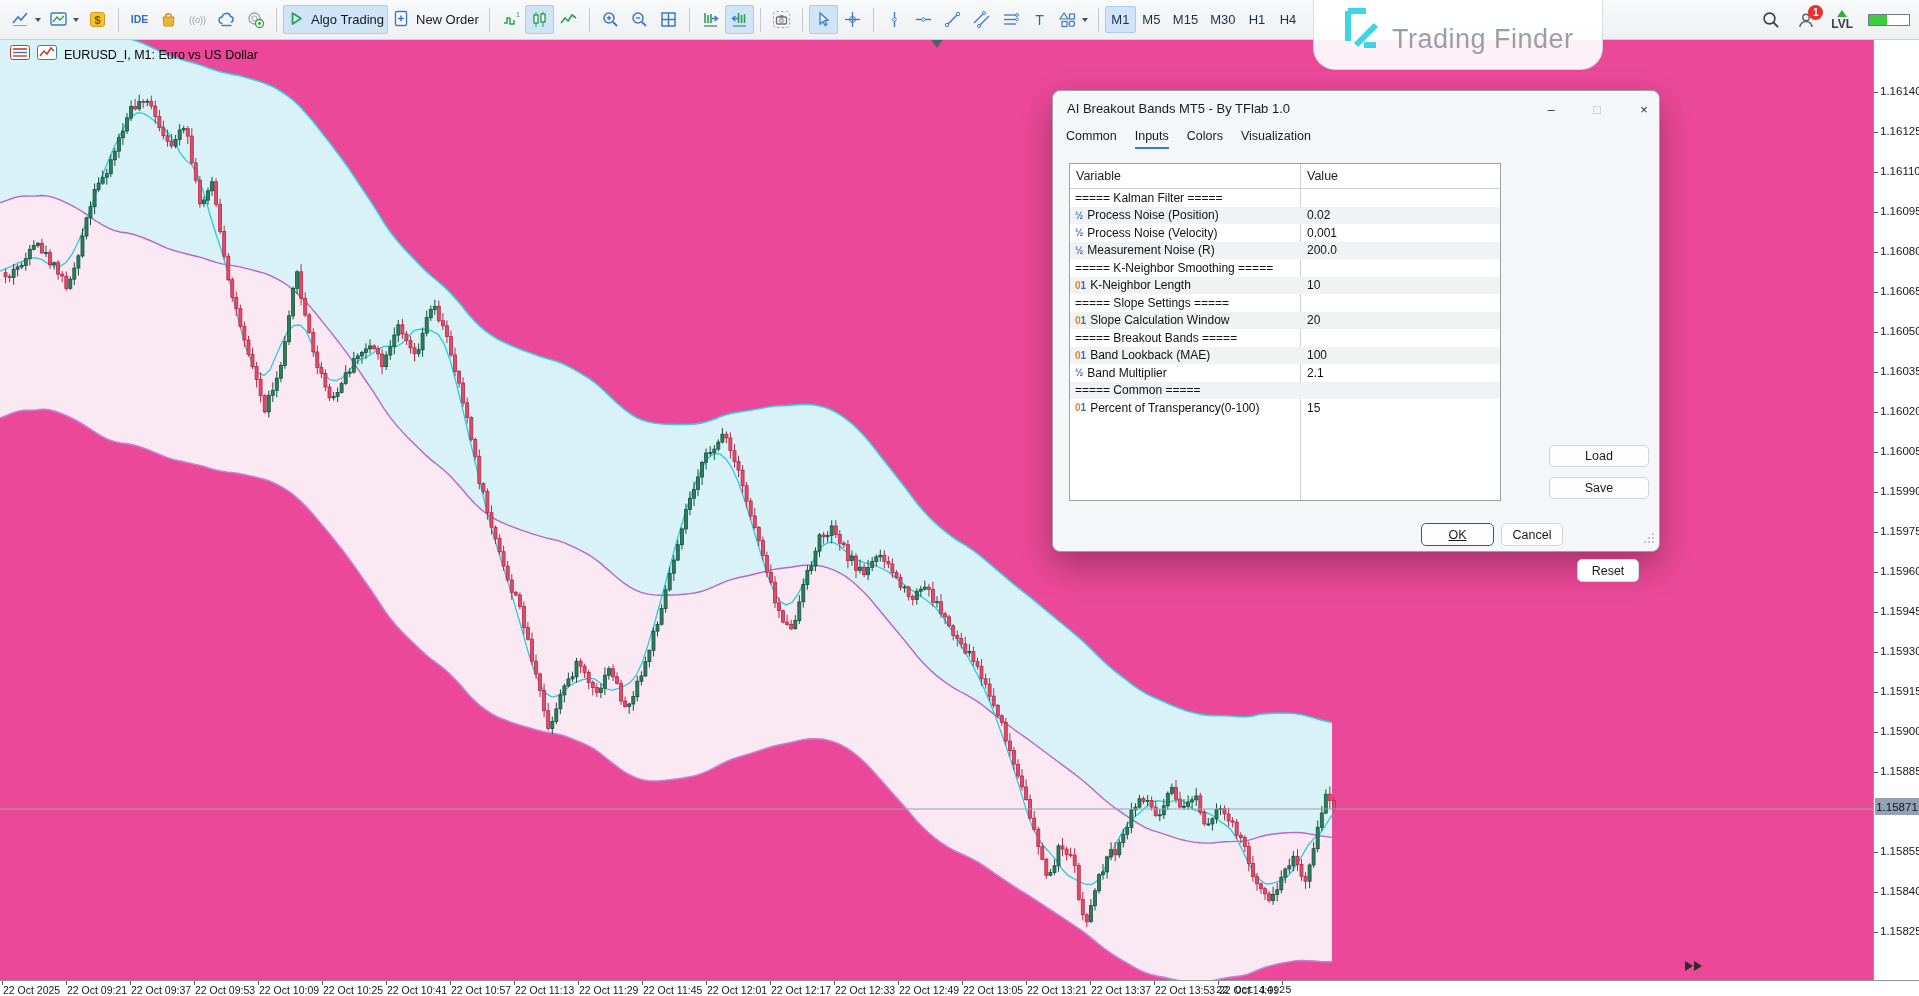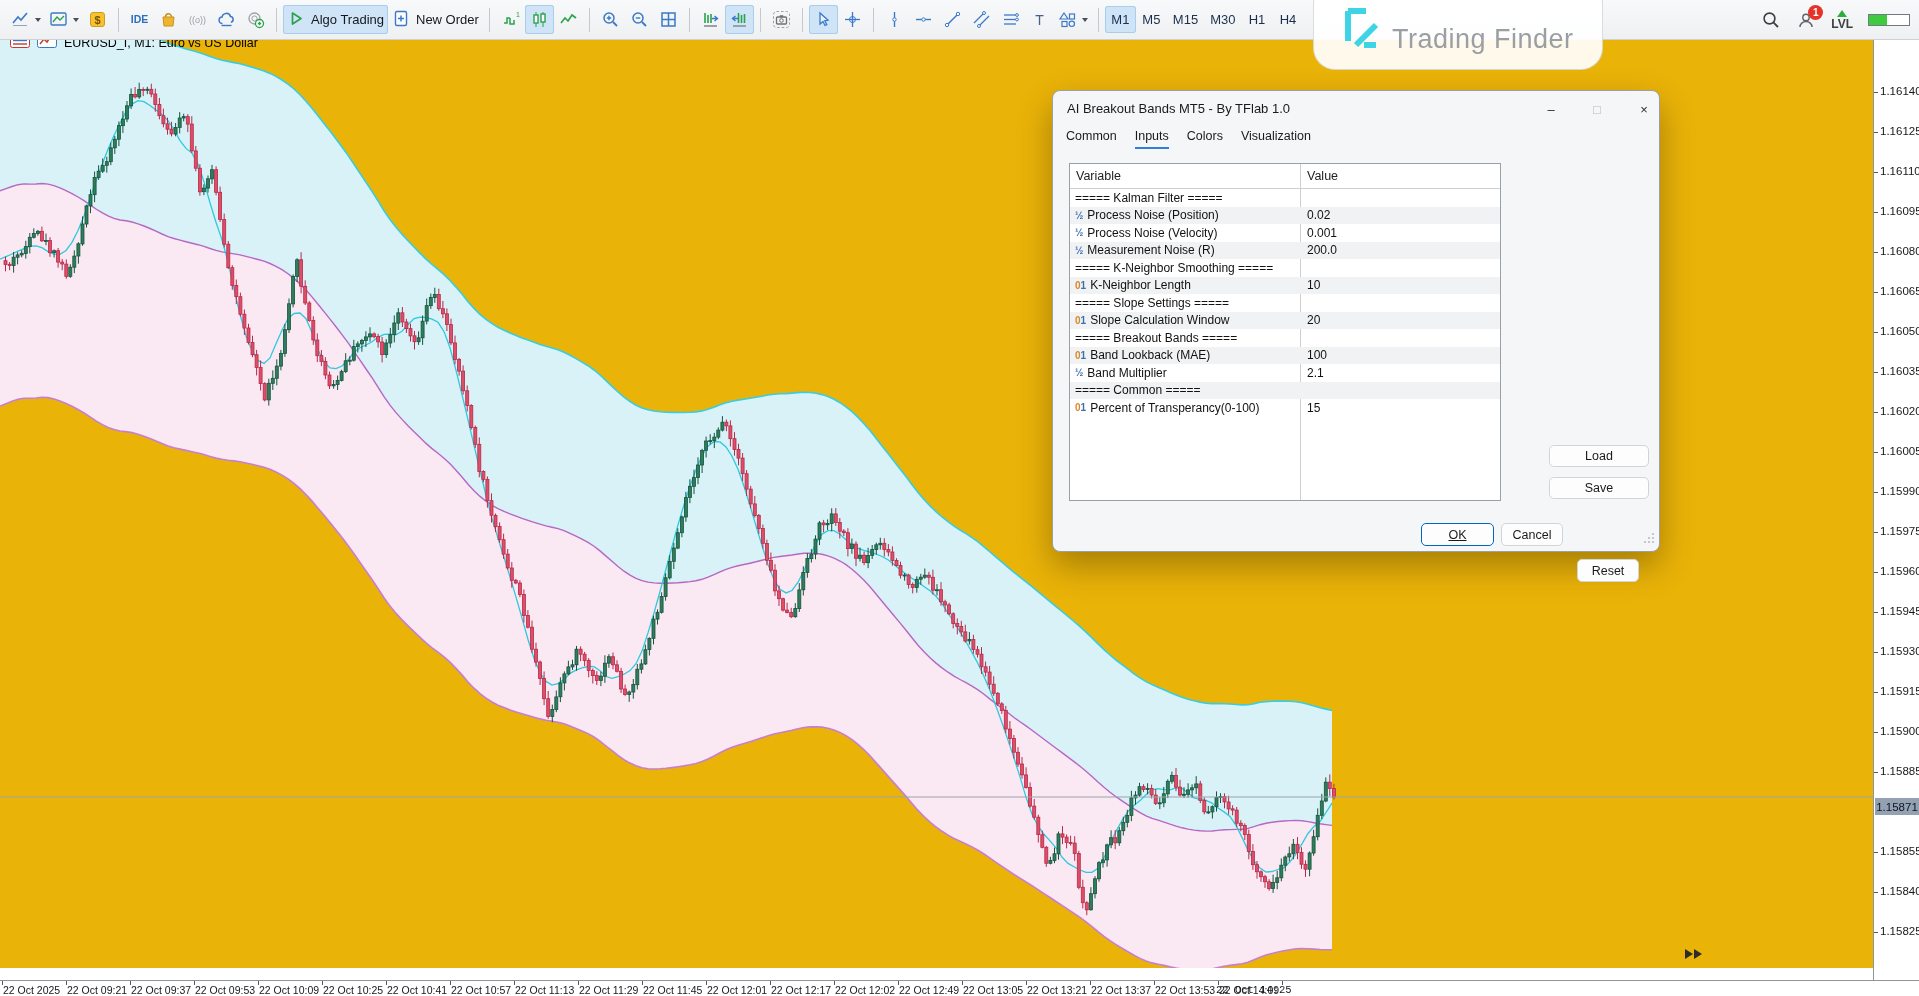--- a/index.html
+++ b/index.html
@@ -22,21 +22,21 @@
   .lvl .arr{width:0;height:0;border-left:5px solid transparent;border-right:5px solid transparent;border-bottom:7px solid #2fae3e}
   .lvl .txt{font-size:12px;font-weight:bold;color:#3c4043;margin-top:1px}
   .pbar{width:42px;height:12px;border:1px solid #6f7a85;background:#fff;position:relative}
   .pbar .fill{position:absolute;left:0;top:0;bottom:0;background:#3ecb3e}
 
   
   .watermark{position:absolute;left:1313px;top:-18px;width:290px;height:88px;border-radius:22px;background:rgba(255,255,255,.92);border:1px solid rgba(140,145,150,.32);z-index:7;display:flex;align-items:flex-end;padding:0 0 14px 26px}
   .wm-text{font-size:27px;color:#9b9fa3;letter-spacing:.5px;margin-left:10px;white-space:nowrap}
 
   
-  .chart-area{position:absolute;left:0;top:28px;width:1873px;height:940px;background:#eab308;overflow:hidden}
+  .chart-area{position:absolute;left:0;top:40px;width:1873px;height:940px;background:#ec4899;overflow:hidden}
   .chart-title{position:absolute;left:10px;top:5px;display:flex;align-items:center;gap:7px;z-index:3}
   .chart-title .txt{font-size:12.5px;color:#000}
   .shift-marker{position:absolute;left:931px;top:0;width:0;height:0;border-left:6px solid transparent;border-right:6px solid transparent;border-top:8px solid #5a5f66;z-index:3}
   .ff-marker{position:absolute;left:1684px;top:918px;z-index:3}
 
   
   .price-axis{position:absolute;left:1873px;top:40px;width:46px;height:940px;background:#fff;border-left:1px solid #8f959b;z-index:4}
   .p-label{position:absolute;left:6px;font-size:11.5px;color:#16181b;white-space:nowrap}
   .p-tick{position:absolute;left:0;width:4px;height:1px;background:#54585c}
   .p-badge{position:absolute;left:1px;width:44px;height:17px;background:#93a1b3;color:#0d1522;font-size:11.5px;display:flex;align-items:center;justify-content:center;z-index:2}
@@ -1061,21 +1061,21 @@
       <div class="t-label" style="left: 515px;">22 Oct 11:13</div>
       <div class="t-tick" style="left: 578px;"></div>
       <div class="t-label" style="left: 579px;">22 Oct 11:29</div>
       <div class="t-tick" style="left: 642px;"></div>
       <div class="t-label" style="left: 643px;">22 Oct 11:45</div>
       <div class="t-tick" style="left: 706px;"></div>
       <div class="t-label" style="left: 707px; text-align: center;">22 Oct 12:01</div>
       <div class="t-tick" style="left: 770px;"></div>
       <div class="t-label" style="left: 771px;">22 Oct 12:17</div>
       <div class="t-tick" style="left: 834px;"></div>
-      <div class="t-label" style="left: 835px;">22 Oct 12:02</div>
+      <div class="t-label" style="left: 835px;">22 Oct 12:33</div>
       <div class="t-tick" style="left: 898px;"></div>
       <div class="t-label" style="left: 899px;">22 Oct 12:49</div>
       <div class="t-tick" style="left: 962px;"></div>
       <div class="t-label" style="left: 963px;">22 Oct 13:05</div>
       <div class="t-tick" style="left: 1026px;"></div>
       <div class="t-label" style="left: 1027px;">22 Oct 13:21</div>
       <div class="t-tick" style="left: 1090px;"></div>
       <div class="t-label" style="left: 1091px;">22 Oct 13:37</div>
       <div class="t-tick" style="left: 1154px;"></div>
       <div class="t-label" style="left: 1155px;">22 Oct 13:53</div>

